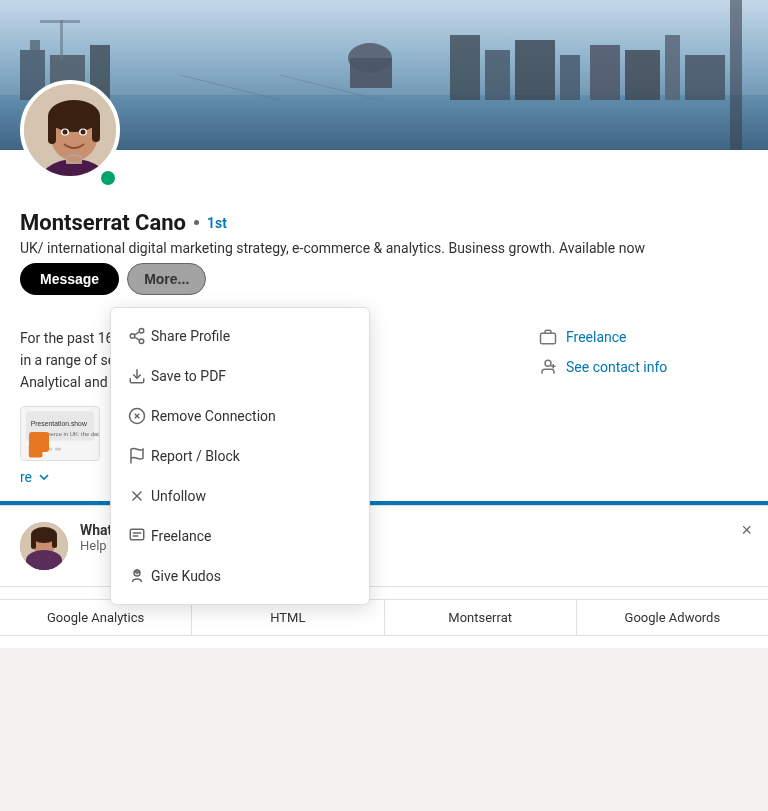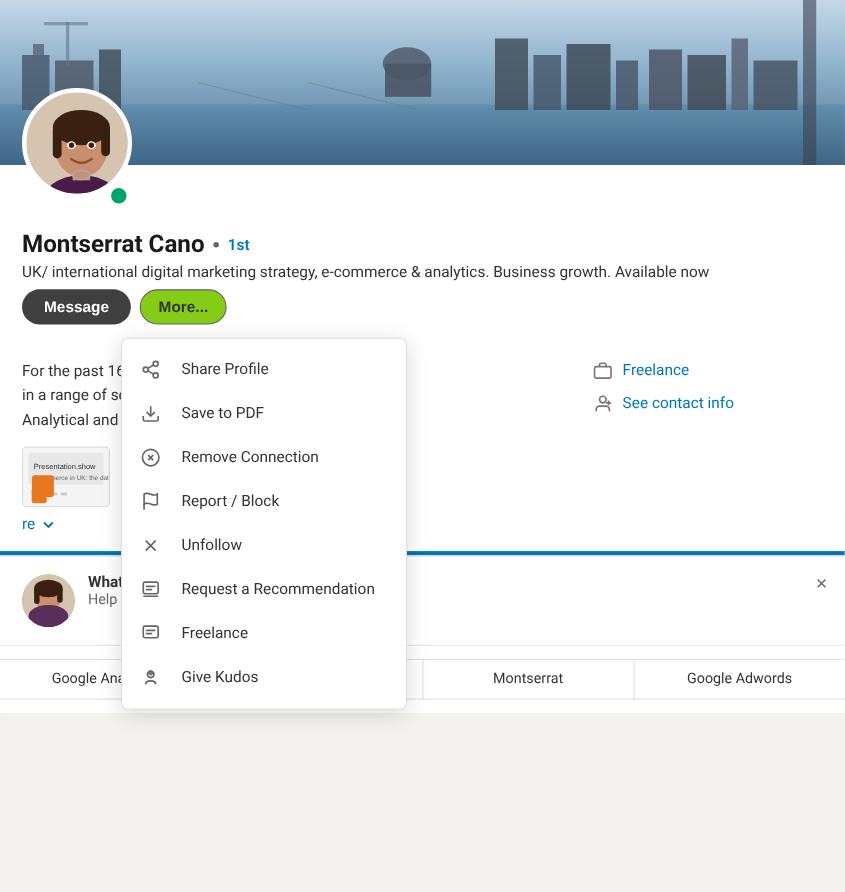--- a/index.html
+++ b/index.html
@@ -115,32 +115,32 @@
 
     .actions-row {
       display: flex;
       gap: 8px;
       align-items: center;
       margin-bottom: 16px;
       position: relative;
     }
 
     .btn-message {
-      background: #404040;
+      background: #000000;
       color: #fff;
       border: none;
       border-radius: 20px;
       padding: 8px 20px;
       font-size: 14px;
       font-weight: 600;
       cursor: pointer;
     }
 
     .btn-more {
-      background: #84cc16;
+      background: #a3a3a3;
       color: #333;
       border: 1.5px solid #666;
       border-radius: 20px;
       padding: 7px 16px;
       font-size: 14px;
       font-weight: 600;
       cursor: pointer;
     }
 
     .dropdown-menu {
@@ -152,21 +152,21 @@
       border-radius: 6px;
       box-shadow: 0 4px 20px rgba(0,0,0,0.15);
       z-index: 100;
       width: 260px;
       padding: 8px 0;
     }
 
     .dropdown-item {
       display: flex;
       align-items: center;
-      gap: 18px;
+      gap: 4px;
       padding: 10px 16px;
       font-size: 14px;
       color: #333;
       cursor: pointer;
     }
 
     .dropdown-icon {
       width: 20px;
       height: 20px;
       display: flex;
@@ -458,31 +458,20 @@
         <div class="dropdown-item">
           <span class="dropdown-icon">
             <svg width="18" height="18" viewBox="0 0 24 24" fill="none" stroke="#666" stroke-width="2">
               <line x1="18" y1="6" x2="6" y2="18"></line>
               <line x1="6" y1="6" x2="18" y2="18"></line>
             </svg>
           </span>
           <span>Unfollow</span>
         </div>
 
-        <div class="dropdown-item">
-          <span class="dropdown-icon">
-            <svg width="18" height="18" viewBox="0 0 24 24" fill="none" stroke="#666" stroke-width="2">
-              <rect x="3" y="3" width="18" height="14" rx="2"></rect>
-              <rect x="6" y="7" width="12" height="2" rx="1" fill="#666" stroke="none"></rect>
-              <rect x="6" y="11" width="8" height="2" rx="1" fill="#666" stroke="none"></rect>
-              <line x1="3" y1="20" x2="21" y2="20"></line>
-            </svg>
-          </span>
-          <span>Request a Recommendation</span>
-        </div>
 
         <div class="dropdown-item">
           <span class="dropdown-icon">
             <svg width="18" height="18" viewBox="0 0 24 24" fill="none" stroke="#666" stroke-width="2">
               <rect x="3" y="3" width="18" height="14" rx="2"></rect>
               <rect x="6" y="7" width="12" height="2" rx="1" fill="#666" stroke="none"></rect>
               <rect x="6" y="11" width="8" height="2" rx="1" fill="#666" stroke="none"></rect>
             </svg>
           </span>
           <span>Freelance</span>

